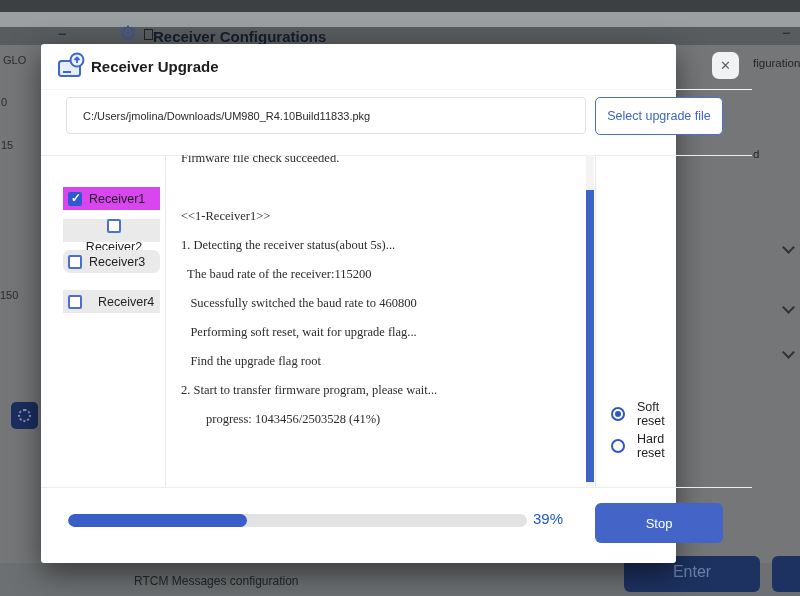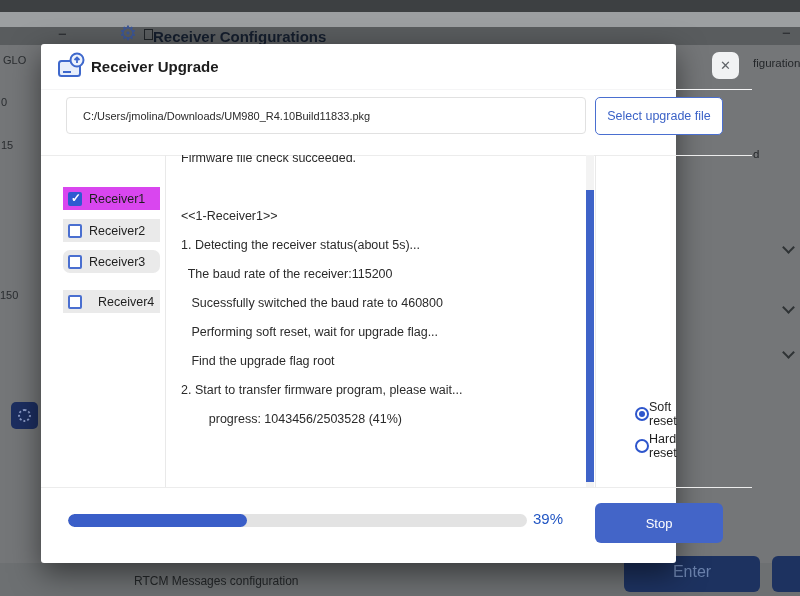--- a/index.html
+++ b/index.html
@@ -47,34 +47,34 @@
   .hr0 { position:absolute; left:0; top:45px;  width:711px; height:1px; background:#f5f5f6; }
   .hr1 { position:absolute; left:0; top:111px; width:711px; height:1px; background:#ececec; }
   .hr2 { position:absolute; left:0; top:443px; width:711px; height:1px; background:#ececec; }
 
   .file-input { position:absolute; left:25px; top:53px; width:520px; height:37px; border:1px solid #e1e1e1; border-radius:4px; padding:0 16px; font-size:11px; color:#2a2a2a; font-family:"Liberation Sans", sans-serif; outline:none; }
   .select-btn { position:absolute; left:554px; top:53px; width:128px; height:38px; background:#fff; border:1.5px solid #4a6fd0; border-radius:5px; color:#3c63c7; font-size:12.5px; cursor:pointer; font-family:"Liberation Sans", sans-serif; }
 
   
   .cb-row { position:absolute; left:22px; width:97px; height:23px; display:flex; align-items:center; gap:7px; padding-left:5px; font-size:12.5px; color:#1f1f1f; background:#eaeaea; cursor:pointer; }
   .cb-row.active { background:#d946ef; }
-  .cb-r1 { top:143px; } .cb-r2 { top:175px; } .cb-r3 { top:206px;border-radius:7px; } .cb-r4 { top:246px;gap:16px; }
+  .cb-r1 { top:143px; } .cb-r2 { top:175px;flex-direction:column; } .cb-r3 { top:206px;border-radius:7px; } .cb-r4 { top:246px;gap:16px; }
   .cb-box { width:14px; height:14px; border:2px solid #4a6fd0; border-radius:2px; background:#fff; flex:0 0 auto; position:relative; }
   .cb-box.checked { background:#2e5ad1; border-color:#2e5ad1; }
   .cb-box.checked::after { content:"✓"; position:absolute; left:1px; top:-3px; color:#fff; font-size:12px; font-weight:bold; }
 
   
   .log-panel { position:absolute; left:124px; top:111px; width:431px; height:332px; border-left:1px solid #e9e9e9; border-right:1px solid #e9e9e9; overflow:hidden; }
   .log-content { margin-top:-11px; padding-left:15px; }
-  .log-line { height:29px; line-height:29px; font-size:12.5px; color:#2b2b2b; white-space:pre; }
+  .log-line { height:29px; line-height:29px; font-size:12.5px; color:#2b2b2b; white-space:pre;font-family:Liberation Serif, serif; }
   .log-scroll { position:absolute; right:1px; top:0; width:8px; height:332px; background:#f3f3f3; }
   .log-thumb  { position:absolute; left:0; top:35px; width:8px; height:292px; background:#3e63c8; }
 
   
-  .radio-row { position:absolute; left:594px; height:20px; display:flex; align-items:center; gap:0; font-size:12.5px; color:#1f1f1f; cursor:pointer; }
+  .radio-row { position:absolute; left:570px; height:20px; display:flex; align-items:center; gap:12px; font-size:12.5px; color:#1f1f1f; cursor:pointer; }
   .radio-soft { top:360px; } .radio-hard { top:392px; }
   .radio { width:14px; height:14px; border:2px solid #2e56cc; border-radius:50%; background:#fff; position:relative; flex:0 0 auto; }
   .radio.checked::after { content:""; position:absolute; left:2px; top:2px; width:6px; height:6px; border-radius:50%; background:#2e56cc; }
 
   
   .prog-track { position:absolute; left:27px; top:470px; width:459px; height:13px; background:#e3e3e3; border-radius:7px; overflow:hidden; }
   .prog-fill  { height:100%; width:0; background:#3a5ec8; border-radius:7px; }
   .prog-pct   { position:absolute; left:492px; top:466px; font-size:15px; font-weight:normal; color:#2256c3; }
   .stop-btn   { position:absolute; left:554px; top:459px; width:128px; height:40px; background:#4365c8; border:none; border-radius:6px; color:#ffffff; font-size:13px; cursor:pointer; font-family:"Liberation Sans", sans-serif; }
 </style>

